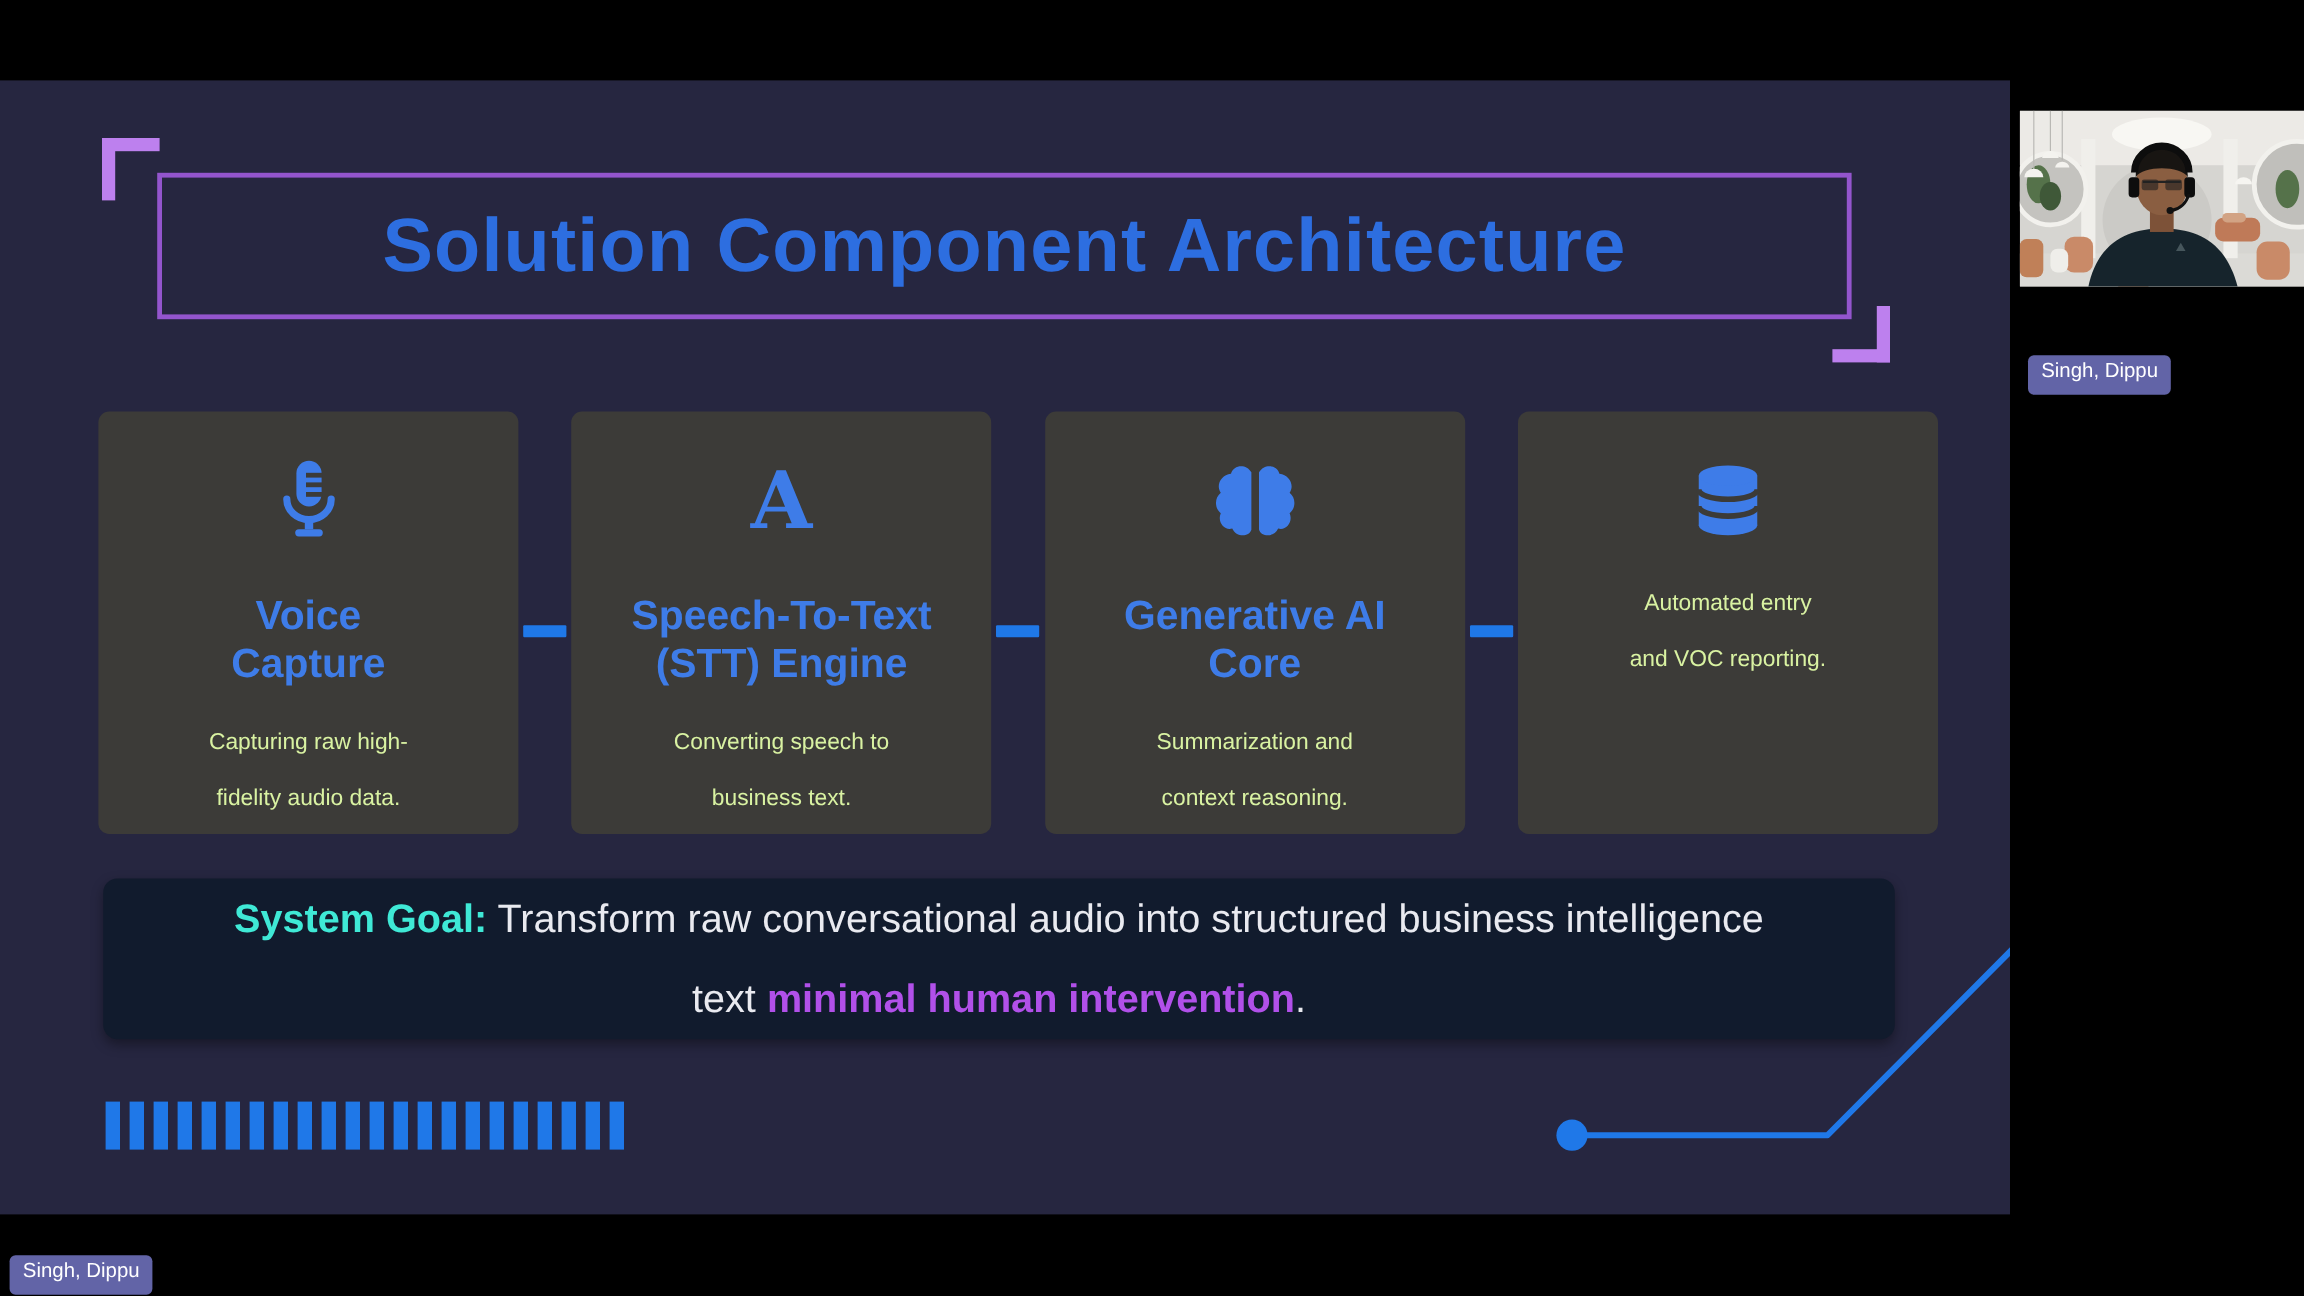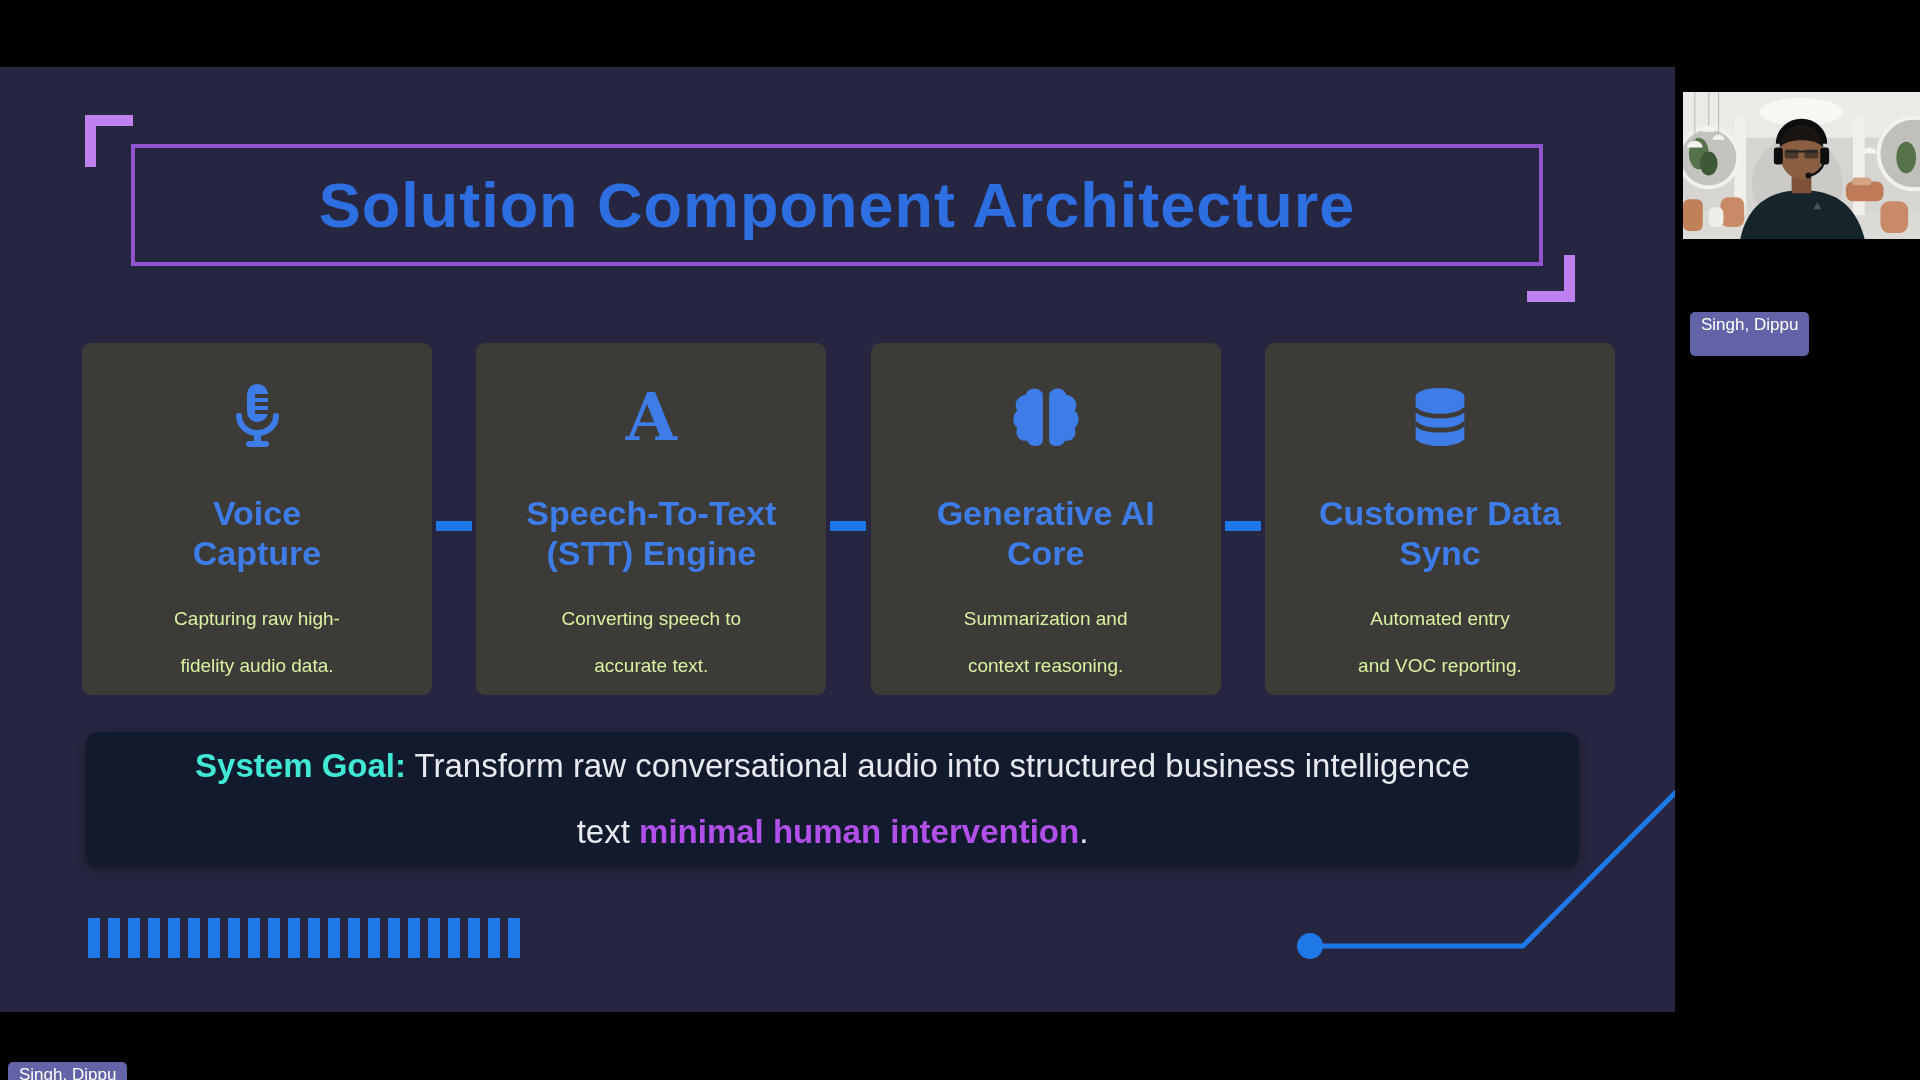--- a/index.html
+++ b/index.html
@@ -55,21 +55,21 @@
   .eq-bars { position:absolute; left:88px; top:851px; height:40px; display:flex; gap:8px; }
   .eq-bar { width:12px; height:40px; background:var(--decor-blue,#1f78e8); }
 
   
   .video-tile { position:absolute; left:1683px; top:92px; width:237px; height:147px;
                 background:#000; overflow:hidden; }
   .video-tile svg { width:100%; height:100%; display:block; }
 
   .name-tag { position:absolute; background:var(--tag-bg,#6264a7);
               color:var(--tag-text,#fff); font-size:17px; line-height:17px;
-              padding:4px 11px 23px 11px; border-radius:5px; white-space:nowrap;margin-top:16px; }
+              padding:4px 11px 12px 11px; border-radius:5px; white-space:nowrap; }
   .name-tag-video { left:1690px; top:296px; }
   .name-tag-self  { left:8px;   top:1046px; }
 </style>
 </head>
 <body>
 
 <div class="slide">
 
   <svg class="decor-svg" viewBox="0 0 1675 945" preserveAspectRatio="none">
     <polyline points="1310,879 1523,879 1678,723" fill="none" stroke="#1f78e8" stroke-width="5" stroke-linejoin="round"></polyline>
@@ -118,21 +118,21 @@
     <div class="card">
       <div class="card-icon">
         <span class="letter-glyph">A</span>
       </div>
       <div class="card-title">
         <div>Speech-To-Text</div>
         <div>(STT) Engine</div>
       </div>
       <div class="card-desc">
         <div>Converting speech to</div>
-        <div>accurate text.</div>
+        <div>business text.</div>
       </div>
     </div>
 
     <div class="connector"></div>
 
     <div class="card">
       <div class="card-icon">
         <svg width="68" height="64" viewBox="0 0 64 60">
           <g fill="#3e7ce8">
             <path d="M29 8 C25 1 15 2 13 9 C5 10 1 18 5 24 C0 28 0 36 5 40 C2 47 8 54 14 52 C17 59 27 59 29 53 Z"></path>
@@ -156,24 +156,20 @@
       <div class="card-icon">
         <svg width="60" height="68" viewBox="0 0 64 68">
           <g fill="#3e7ce8">
             <rect x="6" y="12" width="52" height="44"></rect>
             <ellipse cx="32" cy="12" rx="26" ry="9"></ellipse>
             <ellipse cx="32" cy="56" rx="26" ry="9"></ellipse>
           </g>
           <path d="M6 24 C6 29 17 33 32 33 C47 33 58 29 58 24" fill="none" stroke="#3c3b38" stroke-width="5"></path>
           <path d="M6 39 C6 44 17 48 32 48 C47 48 58 44 58 39" fill="none" stroke="#3c3b38" stroke-width="5"></path>
         </svg>
-      </div>
-      <div class="card-title">
-        <div>Customer Data</div>
-        <div>Sync</div>
       </div>
       <div class="card-desc">
         <div>Automated entry</div>
         <div>and VOC reporting.</div>
       </div>
     </div>
 
   </div>
 
   <div class="goal-bar">

